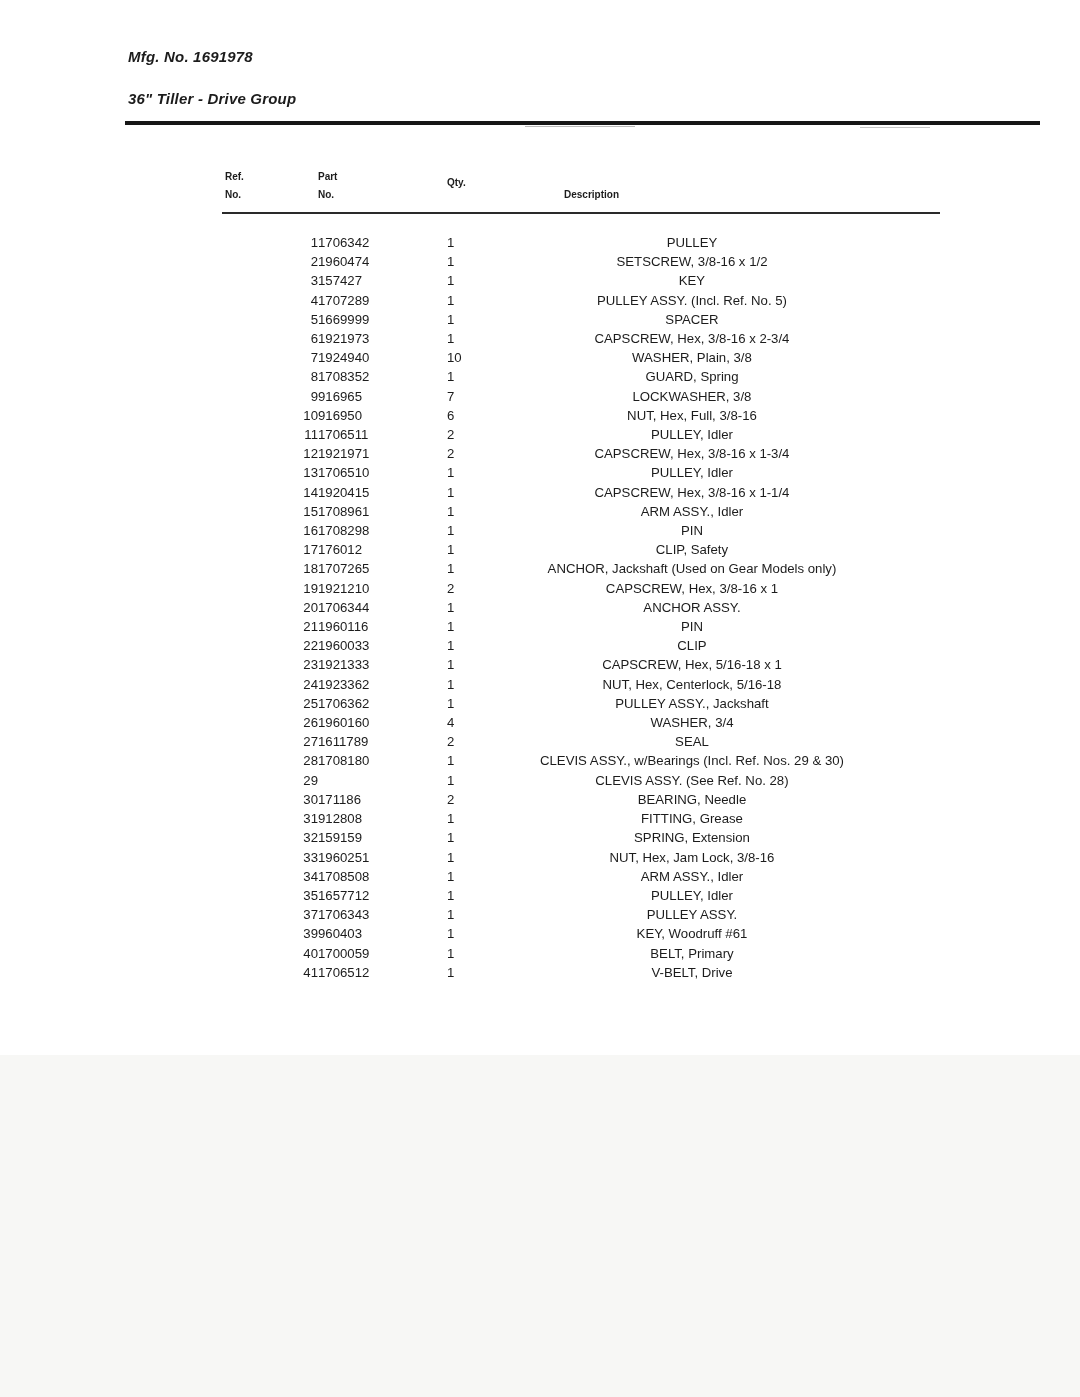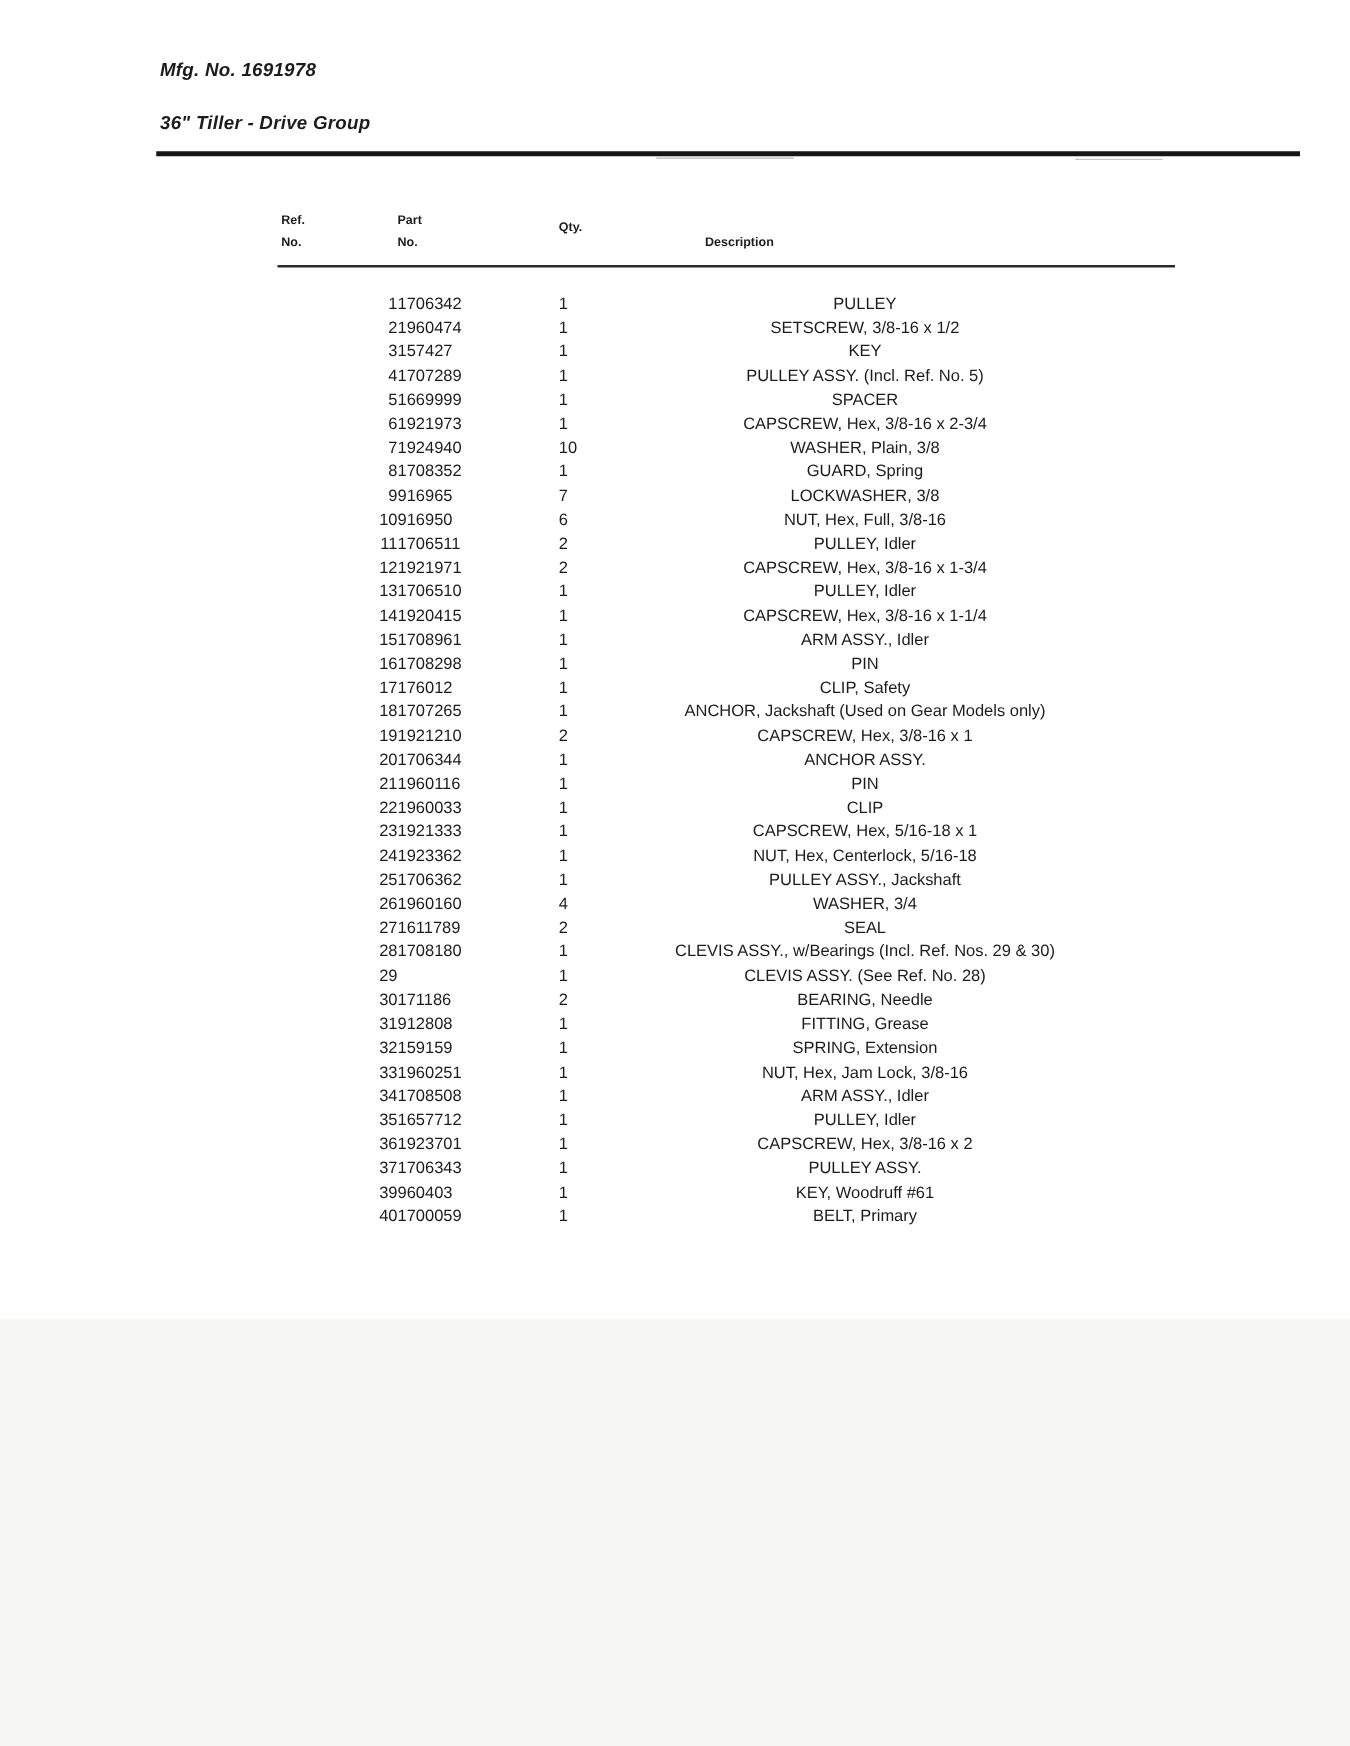--- a/index.html
+++ b/index.html
@@ -301,42 +301,42 @@
           <td class="c-qty">1</td>
           <td class="c-desc">ARM ASSY., Idler</td>
         </tr>
         <tr>
           <td class="c-ref">35</td>
           <td class="c-part">1657712</td>
           <td class="c-qty">1</td>
           <td class="c-desc">PULLEY, Idler</td>
         </tr>
         <tr>
-          <td class="c-ref">36</td>
-          <td class="c-part">1923701</td>
-          <td class="c-qty">1</td>
-          <td class="c-desc">CAPSCREW, Hex, 3/8-16 x 2</td>
-        </tr>
-        <tr>
           <td class="c-ref">37</td>
           <td class="c-part">1706343</td>
           <td class="c-qty">1</td>
           <td class="c-desc">PULLEY ASSY.</td>
         </tr>
         <tr>
           <td class="c-ref">39</td>
           <td class="c-part">960403</td>
           <td class="c-qty">1</td>
           <td class="c-desc">KEY, Woodruff #61</td>
         </tr>
         <tr>
           <td class="c-ref">40</td>
           <td class="c-part">1700059</td>
           <td class="c-qty">1</td>
           <td class="c-desc">BELT, Primary</td>
         </tr>
+        <tr>
+          <td class="c-ref">41</td>
+          <td class="c-part">1706512</td>
+          <td class="c-qty">1</td>
+          <td class="c-desc">V-BELT, Drive</td>
+        </tr>
       </tbody>
   </table>
 
   <div class="page-number">27</div>
   <div class="scan-dot"></div>
 
 </div>
 
 </body></html>

